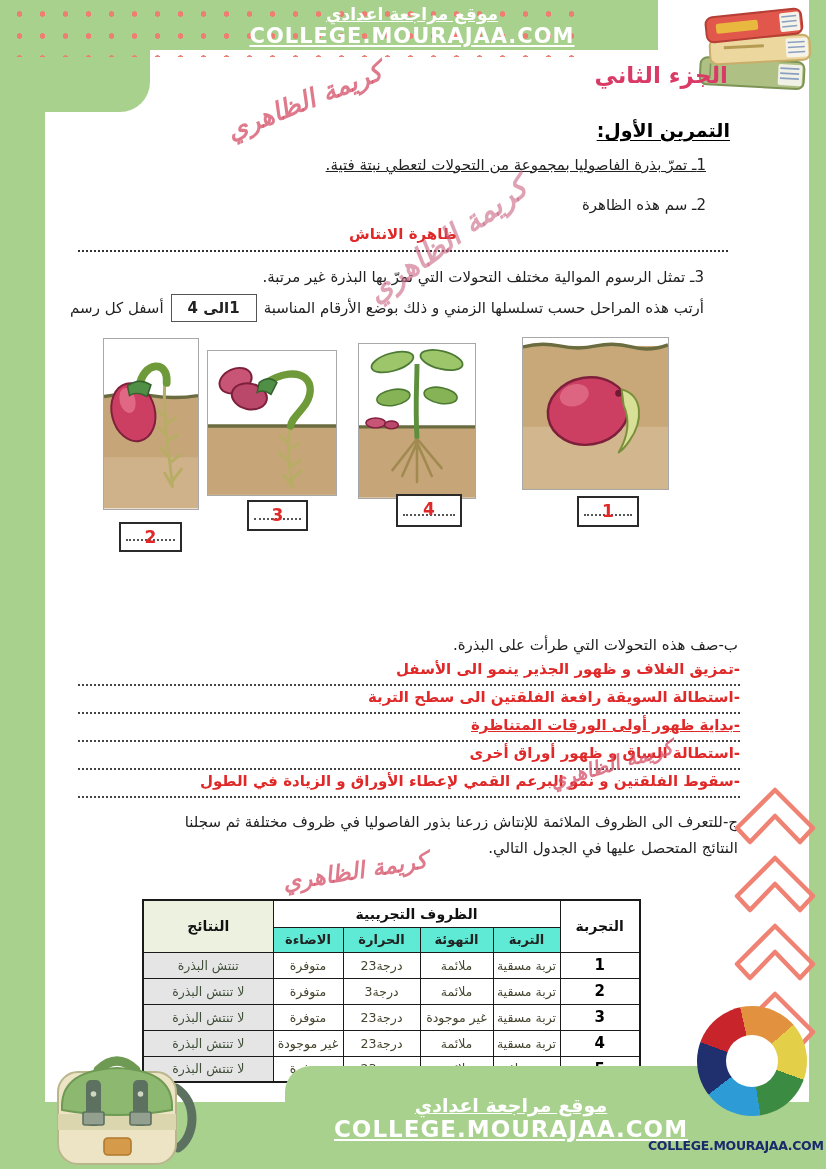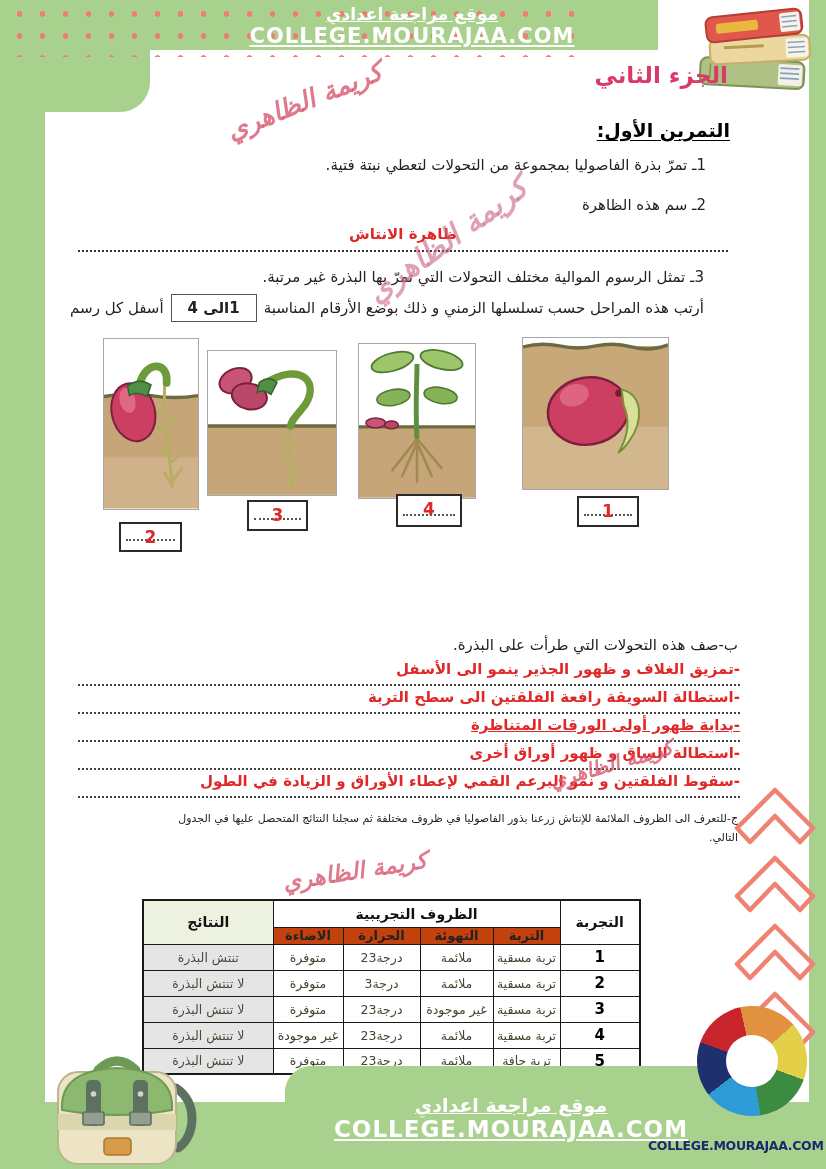--- a/index.html
+++ b/index.html
@@ -38,47 +38,47 @@
   .wm1 { left:222px; top:86px;  font-size:26px; transform:rotate(-22deg); }
   .wm2 { left:352px; top:222px; font-size:30px; transform:rotate(-36deg); color:rgba(200,100,130,0.6); }
   .wm3 { left:548px; top:752px; font-size:20px; transform:rotate(-16deg); }
   .wm4 { left:282px; top:858px; font-size:23px; transform:rotate(-9deg); }
   
   .abs { position:absolute; z-index:2; }
   .part-title { right:98px; top:62px; font-size:23px; font-weight:bold; color:#d93a66; }
   .ex-title { right:96px; top:119px; font-size:19px; font-weight:bold; color:#000000;
               text-decoration:underline; text-underline-offset:3px; }
   .qline { font-size:15px; color:#222; }
-  .q1 { right:120px; top:156px; }
+  .q1 { right:120px; top:156px;text-decoration:underline; }
   .q2 { right:120px; top:196px; }
   .a2-line { left:78px; right:98px; top:224px; height:28px; border-bottom:2px dotted #333;
              text-align:center; }
   .a2-line .red-ans { color:#e02828; font-weight:bold; font-size:15px; }
   .q3 { right:122px; top:268px; }
   .q3b { right:122px; top:294px; display:flex; align-items:center; gap:7px; font-size:15px; color:#222; }
   .order-box { display:inline-block; border:1.6px solid #555; background:#fff;
                padding:4px 16px; font-weight:bold; font-size:15px; }
   
   .fig { position:absolute; z-index:2; background:#fff; border:1.5px solid #a8a8a8; }
   .numbox { position:absolute; z-index:2; background:#fff; border:2.5px solid #2a2a2a; text-align:center; }
   .numbox .dotline { position:absolute; left:5px; right:5px; bottom:9px; border-bottom:2px dotted #555; }
   .numbox .num { position:relative; color:#e02828; font-weight:bold; font-size:17px; line-height:26px; }
   
   .qb { right:88px; top:636px; }
   .red-line { position:absolute; left:78px; right:86px; z-index:2; height:26px;
               border-bottom:2px dotted #444; color:#e02828; font-weight:bold; font-size:15px;
               text-align:right; }
-  .qc { right:88px; top:810px; width:578px; font-size:11px; color:#222; line-height:1.7; text-align:right; }
+  .qc { right:88px; top:810px; width:578px; font-size:15px; color:#222; line-height:1.7; text-align:right; }
   
   table.exp { position:absolute; left:142px; top:899px; z-index:2; border-collapse:collapse;
               direction:rtl; background:#fff; }
   table.exp th, table.exp td { border:1.7px solid #1a1a1a; text-align:center; vertical-align:middle; }
   table.exp { border:2.2px solid #1a1a1a; }
   th.h-main { font-size:14px; font-weight:bold; color:#111; height:27px; background:#fff; }
-  th.h-sub  { font-size:13px; font-weight:bold; color:#222; height:17px; background:#c2410c; }
+  th.h-sub  { font-size:13px; font-weight:bold; color:#222; height:25px; background:#5eead4; }
   th.h-res  { background:#edf2e0; }
   td.c-num { font-size:15px; font-weight:bold; color:#000; }
   td.c-val { font-size:12.5px; color:#45452f; }
   td.c-res { font-size:12.5px; color:#3f4f38; background:#e5e5e5; }
   tr.datarow { height:26px; }
   .ltr-num { direction:ltr; unicode-bidi:embed; }
   col.w-exp{width:80px} col.w-soil{width:67px} col.w-air{width:73px}
   col.w-temp{width:77px} col.w-light{width:70px} col.w-res{width:130px}
   
   .deco { position:absolute; z-index:3; }

